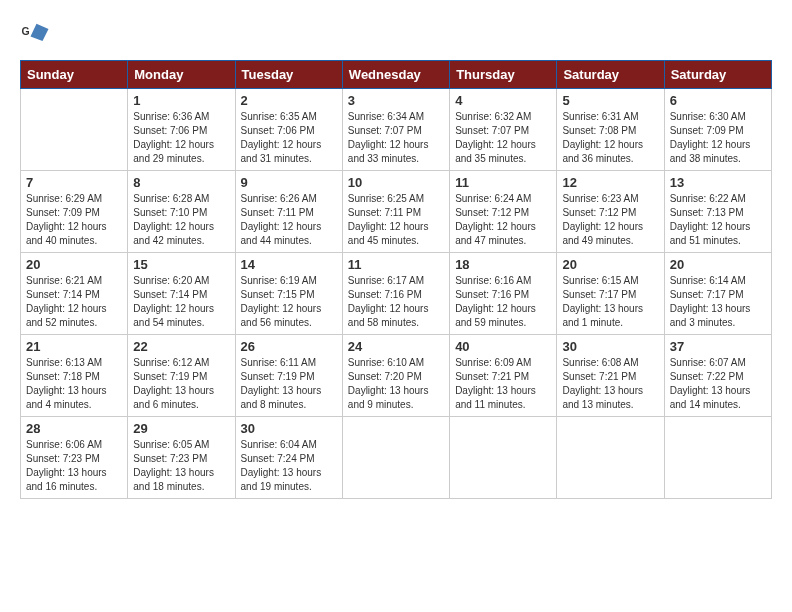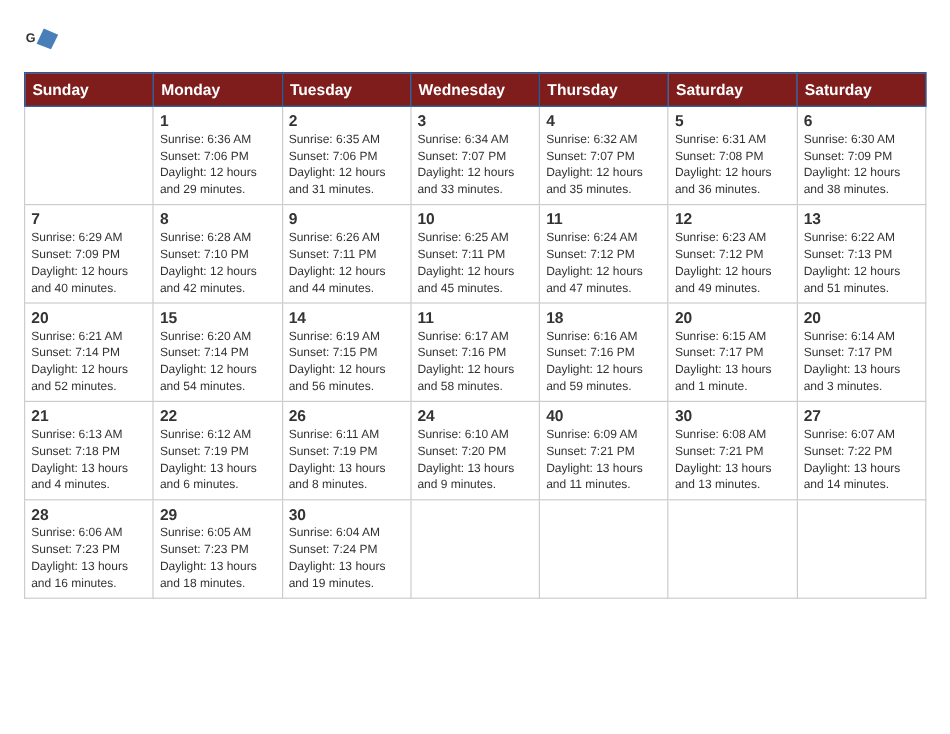--- a/index.html
+++ b/index.html
@@ -209,21 +209,21 @@
         </td>
         <td>
           <div class="day-number">40</div>
           <div class="day-info">Sunrise: 6:09 AM<br>Sunset: 7:21 PM<br>Daylight: 13 hours<br>and 11 minutes.</div>
         </td>
         <td>
           <div class="day-number">30</div>
           <div class="day-info">Sunrise: 6:08 AM<br>Sunset: 7:21 PM<br>Daylight: 13 hours<br>and 13 minutes.</div>
         </td>
         <td>
-          <div class="day-number">27</div>
+          <div class="day-number">37</div>
           <div class="day-info">Sunrise: 6:07 AM<br>Sunset: 7:22 PM<br>Daylight: 13 hours<br>and 14 minutes.</div>
         </td>
       </tr>
       <tr>
         <td>
           <div class="day-number">28</div>
           <div class="day-info">Sunrise: 6:06 AM<br>Sunset: 7:23 PM<br>Daylight: 13 hours<br>and 16 minutes.</div>
         </td>
         <td>
           <div class="day-number">29</div>

